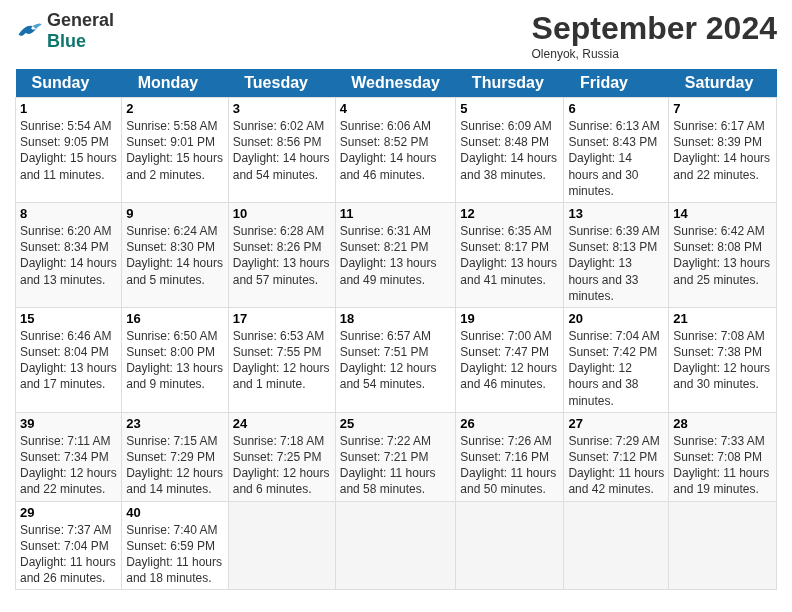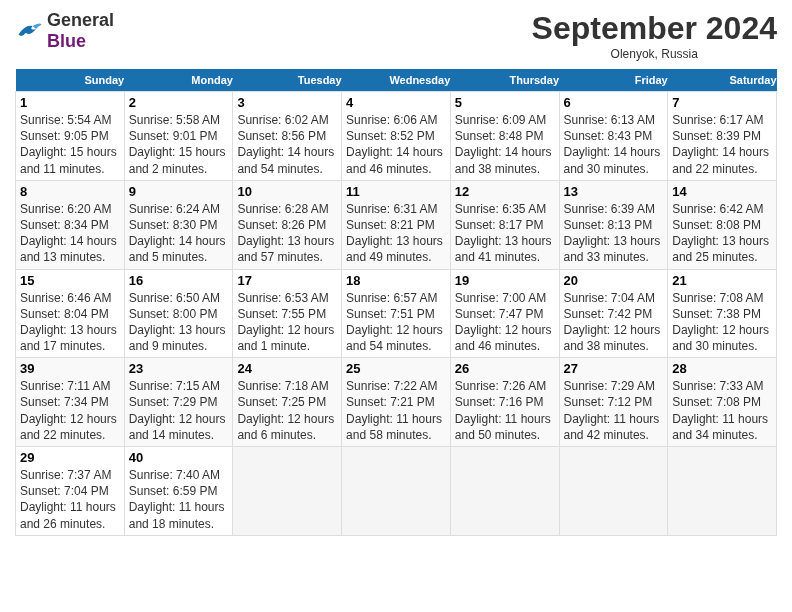--- a/index.html
+++ b/index.html
@@ -23,42 +23,42 @@
     .logo {
       display: flex;
       align-items: center;
       gap: 4px;
     }
     .logo-bird {
       width: 28px;
       height: 22px;
     }
     .title-block {
-      text-align: center;
+      text-align: left;
     }
     .month-title {
       font-size: 32px;
       font-weight: bold;
       color: #333;
     }
     .location {
       font-size: 12px;
       color: #333;
     }
     table {
       width: 100%;
       border-collapse: collapse;
       font-size: 10px;
     }
     th {
       background-color: #1a6faf;
       color: white;
-      padding: 5px 0;
-      text-align: right;
-      font-size: 11px;
+      padding: 5px 16px;
+      text-align: left;
+      font-size: 16px;
       font-weight: bold;
     }
     td {
       border: 1px solid #ddd;
       padding: 3px 4px;
       vertical-align: top;
       width: calc(100% / 7);
       height: 78px;
     }
     td.empty {
@@ -87,21 +87,21 @@
 
 <div class="container">
   <div class="header">
     <div class="logo">
       <svg class="logo-bird" viewBox="0 0 40 30" xmlns="http://www.w3.org/2000/svg">
         <path d="M5 20 Q15 5 25 8 Q20 15 30 12 Q22 22 15 18 Q10 25 5 20Z" fill="#1a6faf"></path>
         <path d="M25 8 Q35 2 38 6 Q33 8 30 12 Q28 10 25 8Z" fill="#4a9fd4"></path>
       </svg>
       <div>
         <span style="color:#333;font-size:18px;font-weight:bold;">General</span><br>
-        <span style="color:#701a75;font-size:18px;font-weight:bold;">Blue</span>
+        <span style="color:#0f766e;font-size:18px;font-weight:bold;">Blue</span>
       </div>
     </div>
     <div class="title-block">
       <div class="month-title">September 2024</div>
       <div class="location">Olenyok, Russia</div>
     </div>
   </div>
 
   <table>
     <thead>
@@ -337,21 +337,21 @@
           <span>Sunrise: 7:29 AM</span><br>
           <span>Sunset: 7:12 PM</span><br>
           <span>Daylight: 11 hours and 42 minutes.</span>
         </div>
       </td>
           <td>
         <span class="day-num">28</span>
         <div class="day-info">
           <span>Sunrise: 7:33 AM</span><br>
           <span>Sunset: 7:08 PM</span><br>
-          <span>Daylight: 11 hours and 34 minutes.</span>
+          <span>Daylight: 11 hours and 19 minutes.</span>
         </div>
       </td>
         </tr>
         <tr>
           <td>
         <span class="day-num">29</span>
         <div class="day-info">
           <span>Sunrise: 7:37 AM</span><br>
           <span>Sunset: 7:04 PM</span><br>
           <span>Daylight: 11 hours and 26 minutes.</span>

